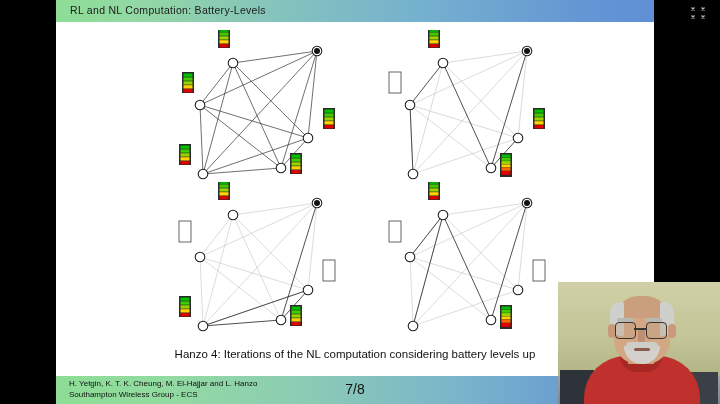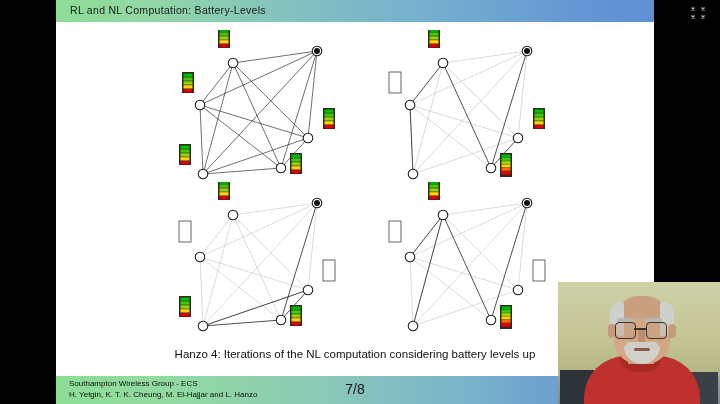--- a/index.html
+++ b/index.html
@@ -299,22 +299,22 @@
           </g>
         </svg>
       </div>
 
     </div>
 
     <div id="caption">Hanzo 4: Iterations of the NL computation considering battery levels up</div>
 
     <div id="slide-footer">
       <div id="footer-authors">
+        <div>H. Yetgin, K. T. K. Cheung, M. El-Hajjar and L. Hanzo</div>
         <div>Southampton Wireless Group - ECS</div>
-        <div>H. Yetgin, K. T. K. Cheung, M. El-Hajjar and L. Hanzo</div>
       </div>
       <div id="footer-page">7/8</div>
       <div id="footer-logo">S</div>
     </div>
 
   </div>
 
   <div id="webcam">
     <div id="wc-wall"></div>
     <div id="wc-desk"></div>

